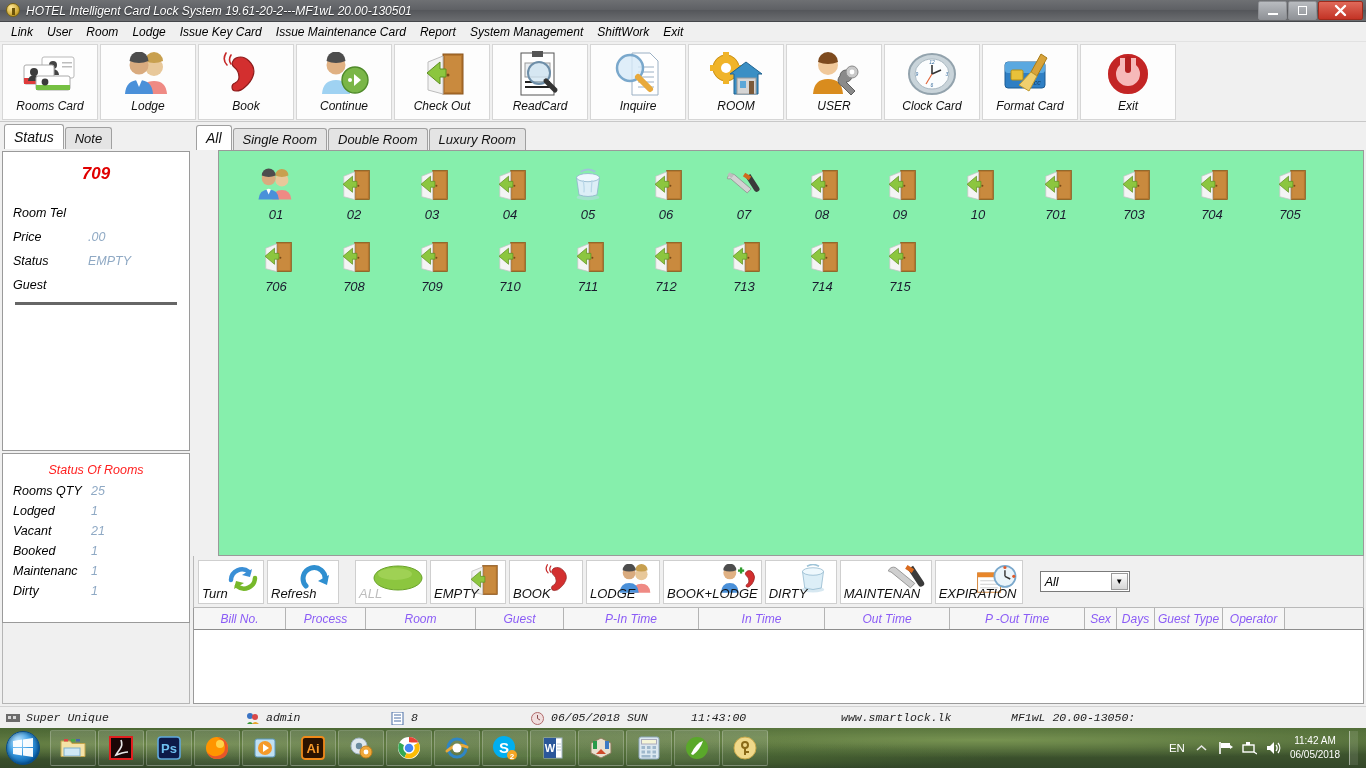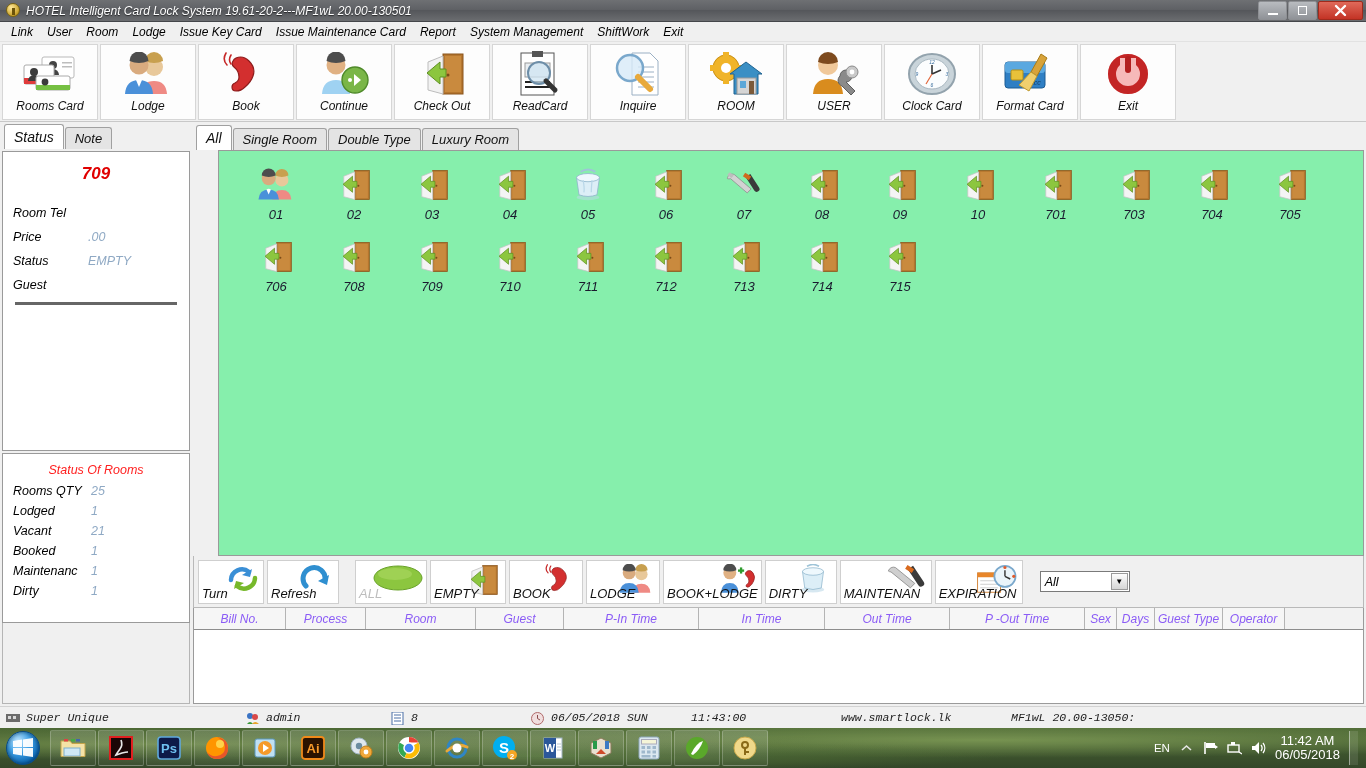--- a/index.html
+++ b/index.html
@@ -137,21 +137,21 @@
   .orb { width:34px; height:34px; border-radius:50%;
     background:radial-gradient(circle at 35% 28%, #bfe6ff 0%, #3ea0e6 38%, #0a66b3 75%, #053d72 100%);
     border:1px solid #0a4c86; box-shadow:0 0 4px rgba(0,0,0,.5) inset; position:relative; }
   .tb-items { display:flex; align-items:center; gap:2px; z-index:2; padding-left:4px; }
   .tb-item { width:46px; height:36px; display:flex; align-items:center; justify-content:center;
     border:1px solid rgba(255,255,255,.22); border-radius:2px;
     background:linear-gradient(to bottom, rgba(255,255,255,.16), rgba(255,255,255,.04)); }
   #tray { position:absolute; right:0; top:0; height:40px; display:flex; align-items:center;
     gap:9px; padding-right:8px; z-index:3; color:#fff; font-size:11.5px; }
   #tray .tray-ico { width:15px; height:15px; display:flex; align-items:center; justify-content:center; }
-  #clock { text-align:center; line-height:14px; font-size:13px; }
+  #clock { text-align:center; line-height:14px; font-size:10px; }
   #showdesktop { width:9px; height:34px; border-left:1px solid rgba(255,255,255,.45);
     background:rgba(255,255,255,.10); }
 </style>
 </head>
 <body>
 
 <div id="app-window">
 
   <div id="titlebar">
     <div class="tb-icon">
@@ -429,21 +429,21 @@
         </div>
         <div id="left-blank"></div>
       </div>
     </div>
 
     <div id="rightpane">
 
       <div id="room-tabs">
         <div class="tab active">All</div>
         <div class="tab">Single Room</div>
-        <div class="tab">Double Type</div>
+        <div class="tab">Double Room</div>
         <div class="tab">Luxury Room</div>
       </div>
 
       <div id="room-area">
         <div class="room-grid" id="room-grid">
             <div class="room-cell">
               <div class="room-ico">
                 <svg width="38" height="34" viewBox="0 0 52 44">
       <circle cx="34" cy="15" r="9" fill="#e8c89a"></circle>
                   <path d="M25 9 a9 9 0 0 1 18 0 q-9 4 -18 0z" fill="#c8a04f"></path>

